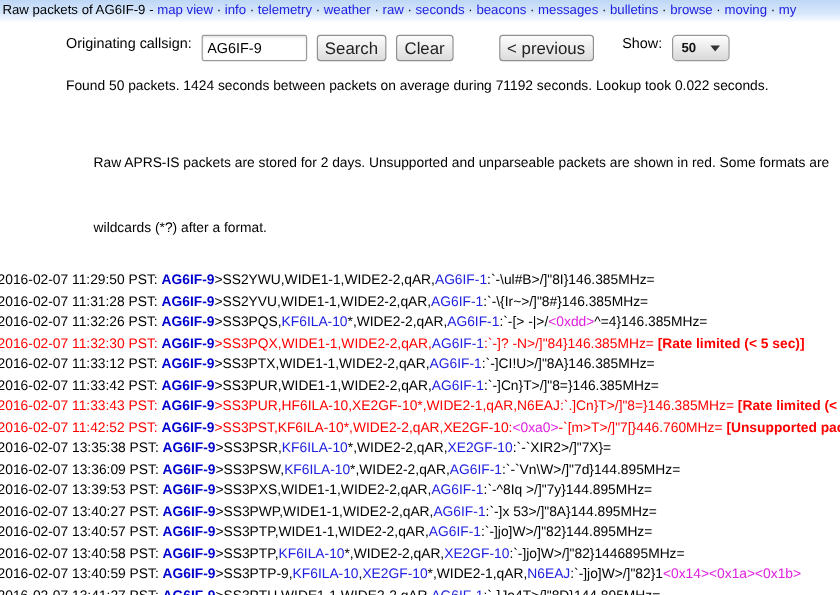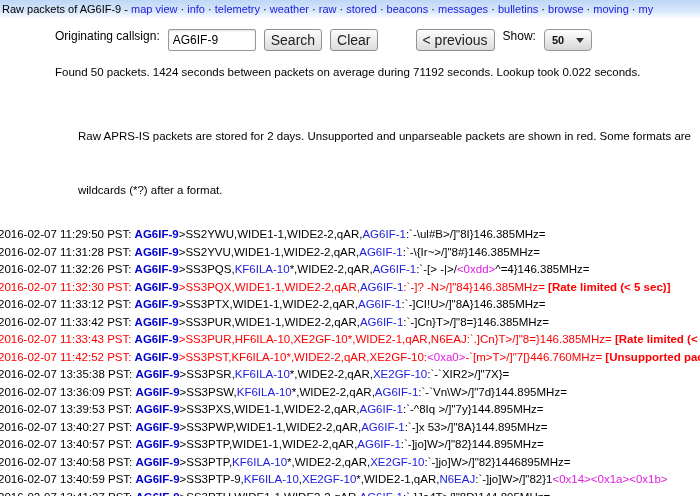--- a/index.html
+++ b/index.html
@@ -26,21 +26,21 @@
     border:1px solid #9a9a9a;border-radius:2px;padding:2px 4px;
     box-shadow:inset 0 1px 2px rgba(0,0,0,.12);
   }
   .btn{
     margin-left:8px;font-size:14px;color:#222;
     font-family:"Liberation Sans",sans-serif;
     padding:2px 6px;background:linear-gradient(#fdfdfd,#dcdcdc);
     border:1px solid #8f8f8f;border-radius:3px;
   }
   .btn.prev{margin-left:38px;}
-  .show-label{margin-left:8px;}
+  .show-label{margin-left:24px;}
   .sel{
     margin-left:8px;display:inline-flex;align-items:center;justify-content:space-between;
     box-sizing:border-box;height:22px;padding:0 7px;font-size:11px;font-weight:bold;color:#111;
     background:linear-gradient(#fefefe,#d8d8d8);border:1px solid #979797;border-radius:4px;
   }
   .sel-50{min-width:46px;}
   .sel-mode{min-width:72px;}
   .arrow{
     width:0;height:0;margin-left:12px;
     border-left:4px solid transparent;border-right:4px solid transparent;
@@ -57,21 +57,21 @@
   .pline.red .seg-time,.pline.red .seg-text{color:var(--alert-red);}
   .seg-origin{color:var(--origin-blue);font-weight:bold;}
   .seg-link{color:var(--link-blue);}
   .seg-hex{color:var(--hex-magenta);}
   .seg-err{color:var(--alert-red);font-weight:bold;}
 </style>
 </head>
 <body>
 
 <div class="topbar">
-  <span class="prefix">Raw packets of AG6IF-9 - </span><span><a href="#">map view</a> · <a href="#">info</a> · <a href="#">telemetry</a> · <a href="#">weather</a> · <a href="#">raw</a> · <a href="#">stored</a> · <a href="#">beacons</a> · <a href="#">messages</a> · <a href="#">bulletins</a> · <a href="#">browse</a> · <a href="#">moving</a> · <a href="#">my</a></span>
+  <span class="prefix">Raw packets of AG6IF-9 - </span><span><a href="#">map view</a> · <a href="#">info</a> · <a href="#">telemetry</a> · <a href="#">weather</a> · <a href="#">raw</a> · <a href="#">seconds</a> · <a href="#">beacons</a> · <a href="#">messages</a> · <a href="#">bulletins</a> · <a href="#">browse</a> · <a href="#">moving</a> · <a href="#">my</a></span>
 </div>
 
 <div class="form-row">
   <span>Originating callsign:</span>
   <input class="cs-input" type="text" value="AG6IF-9" style="">
   <button class="btn">Search</button>
   <button class="btn">Clear</button>
   <button class="btn prev">&lt; previous</button>
   <span class="show-label">Show:</span>
   <span class="sel sel-50">

